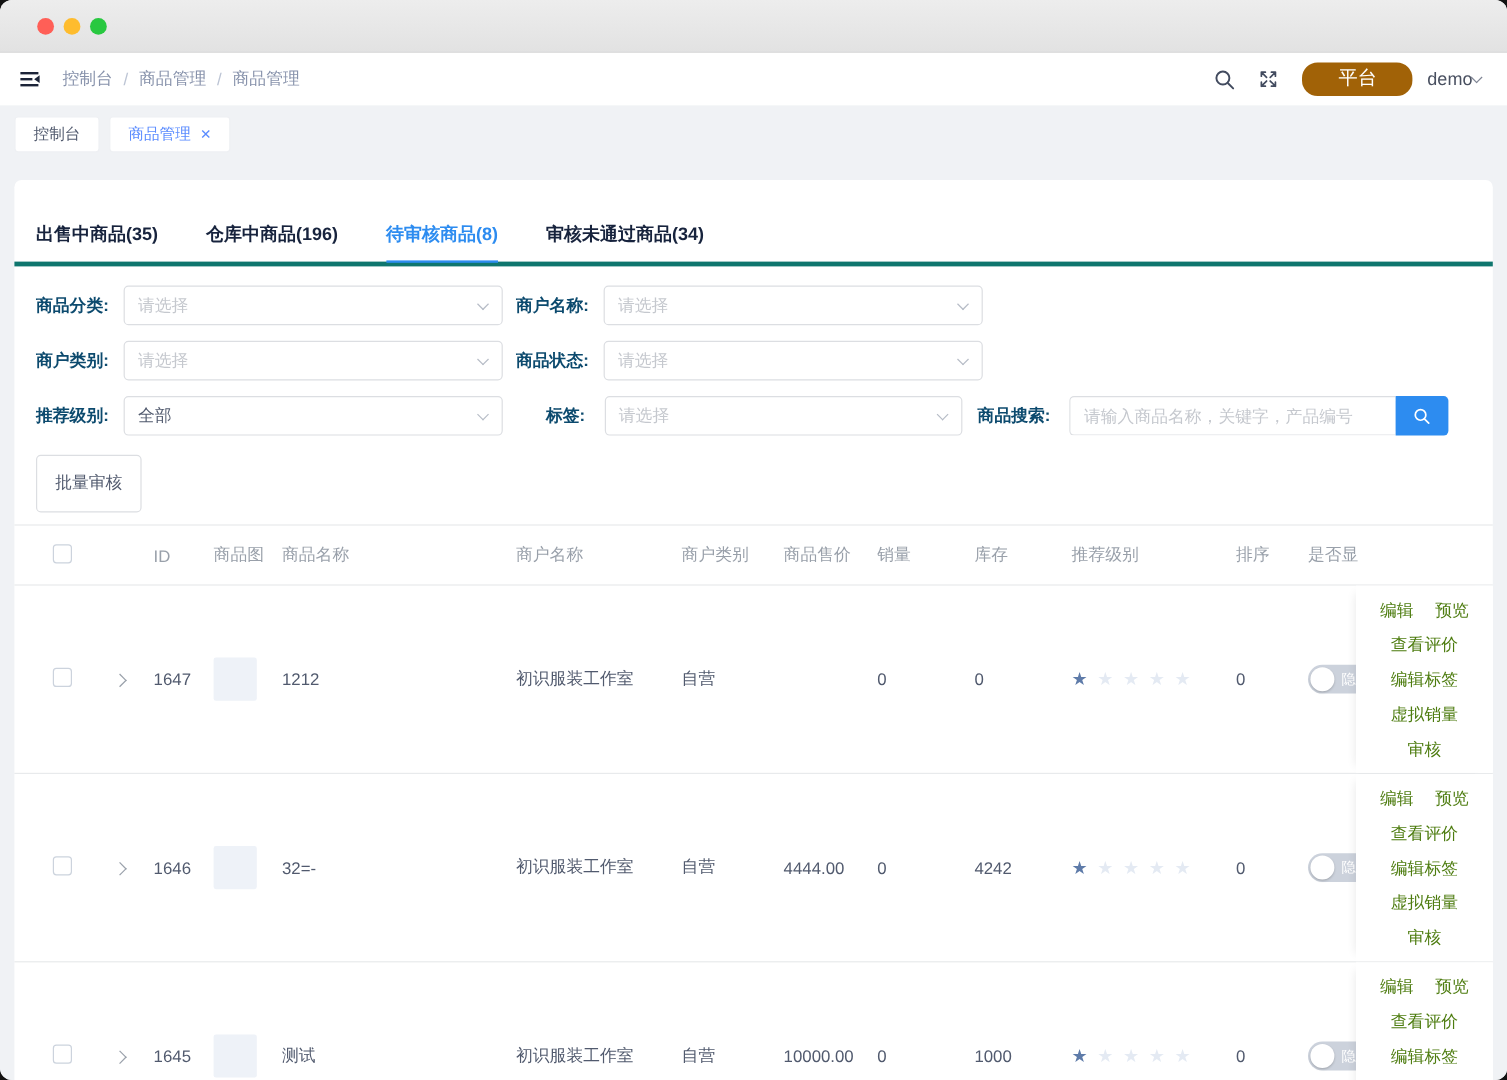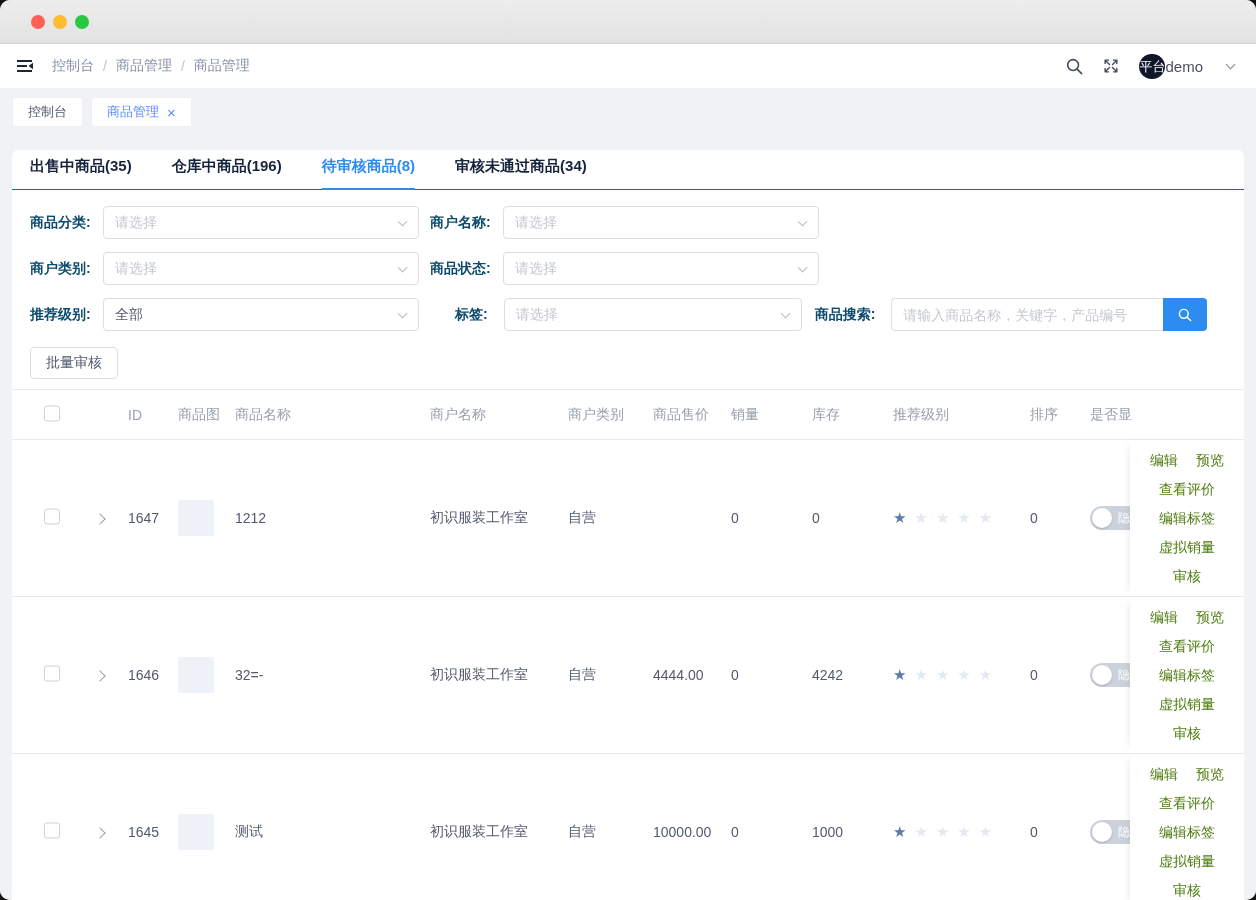--- a/index.html
+++ b/index.html
@@ -14,38 +14,38 @@
   .tl.red { background:#ff5f57; } .tl.yellow { background:#febc2e; } .tl.green { background:#28c840; }
 
   
   .app-header { height:44px; background:#fff; display:flex; align-items:center; padding:0 22px 0 14px; }
   .collapse-btn { width:22px; height:22px; display:flex; align-items:center; justify-content:center; cursor:pointer; }
   .breadcrumb { margin-left:16px; font-size:14px; color:#8792ab; display:flex; align-items:center; gap:9px; }
   .breadcrumb .sep { color:#bcc4d4; }
   .header-right { margin-left:auto; display:flex; align-items:center; }
   .hicon { width:20px; height:20px; display:flex; align-items:center; justify-content:center; cursor:pointer; }
   .hicon + .hicon { margin-left:17px; }
-  .badge { margin-left:18px; background:#0f172a; color:#fff; font-size:13px; line-height:1;
-    padding:6px 0; border-radius:13px; }
-  .user { margin-left:0; display:flex; align-items:center; gap:24px; color:#495060; font-size:15px; cursor:pointer; }
+  .badge { margin-left:18px; background:#a16207; color:#fff; font-size:16px; line-height:1;
+    padding:6px 30px; border-radius:13px; }
+  .user { margin-left:12px; display:flex; align-items:center; gap:0; color:#495060; font-size:15px; cursor:pointer; }
   .caret { width:7px; height:7px; border-right:1.5px solid #808695; border-bottom:1.5px solid #808695;
     transform:rotate(45deg); margin-top:-4px; }
 
   
   .main { height:812px; background:#f0f2f5; }
   .tagbar { padding:9px 12px 0; display:flex; gap:8px; }
   .tag { height:30px; background:#fff; display:flex; align-items:center; padding:0 15px; font-size:13px;
     color:#515a6e; border-radius:3px; border:1px solid #eef0f3; cursor:pointer; }
   .tag.active { color:#5b8cff; }
   .tag .x { margin-left:8px; font-size:15px; line-height:1; }
 
   .card { margin:23px 12px 0; background:#fff; border-radius:6px; height:900px; }
 
   
-  .tabs { padding:7px 18px 0; border-bottom:1px solid #0f766e; display:flex; gap:40px; }
+  .tabs { padding:36px 18px 0; border-bottom:4px solid #0f766e; display:flex; gap:40px; }
   .tab { font-size:15px; font-weight:600; color:#17233d; padding-bottom:12px; cursor:pointer; white-space:nowrap; }
   .tab.active { color:#2d8cf0; border-bottom:2px solid #2d8cf0; margin-bottom:-1px; }
 
   
   .filters { padding:16px 18px 0; }
   .frow { display:flex; align-items:center; margin-bottom:13px; }
   .flabel { width:65px; font-size:14px; font-weight:700; color:#0c4a6e; margin-right:8px;
     white-space:nowrap; text-align:left; }
   .flabel.auto { width:auto; }
   .sel { width:316px; height:33px; border:1px solid #dcdee2; border-radius:4px; background:#fff;
@@ -58,21 +58,21 @@
   .m11 { margin-left:11px; } .m36 { margin-left:36px; } .m13 { margin-left:13px; }
   .search-group { display:flex; }
   .search-input { width:272px; height:33px; border:1px solid #dcdee2; border-right:none;
     border-radius:4px 0 0 4px; padding:0 11px; font-size:14px; color:#515a6e; outline:none;
     font-family:"Liberation Sans","DejaVu Sans",sans-serif; }
   .search-input::placeholder { color:#c5c8ce; }
   .search-btn { width:44px; height:33px; background:#2d8cf0; border:none; border-radius:0 4px 4px 0;
     display:flex; align-items:center; justify-content:center; cursor:pointer; }
 
   .bulk-row { padding:3px 18px 0; }
-  .bulk-btn { height:32px; padding:0 15px; background:#fff; border:1px solid #dcdee2; border-radius:4px;
+  .bulk-btn { height:48px; padding:0 15px; background:#fff; border:1px solid #dcdee2; border-radius:4px;
     font-size:14px; color:#515a6e; cursor:pointer; font-family:inherit; }
 
   
   .table { margin-top:10px; position:relative; }
   .thead { position:relative; height:51px; border-top:1px solid #e8eaec; border-bottom:1px solid #e8eaec;
     font-size:14px; color:#99a0aa; }
   .trow { position:relative; height:157px; border-bottom:1px solid #e8eaec; font-size:14px; color:#515a6e; }
   .cell { position:absolute; top:50%; transform:translateY(-50%); white-space:nowrap; }
   .c-check { left:32px; } .c-arrow { left:84px; } .c-id { left:116px; } .c-img { left:166px; }
   .c-name { left:223px; } .c-merch { left:418px; } .c-mtype { left:556px; } .c-price { left:641px; }

